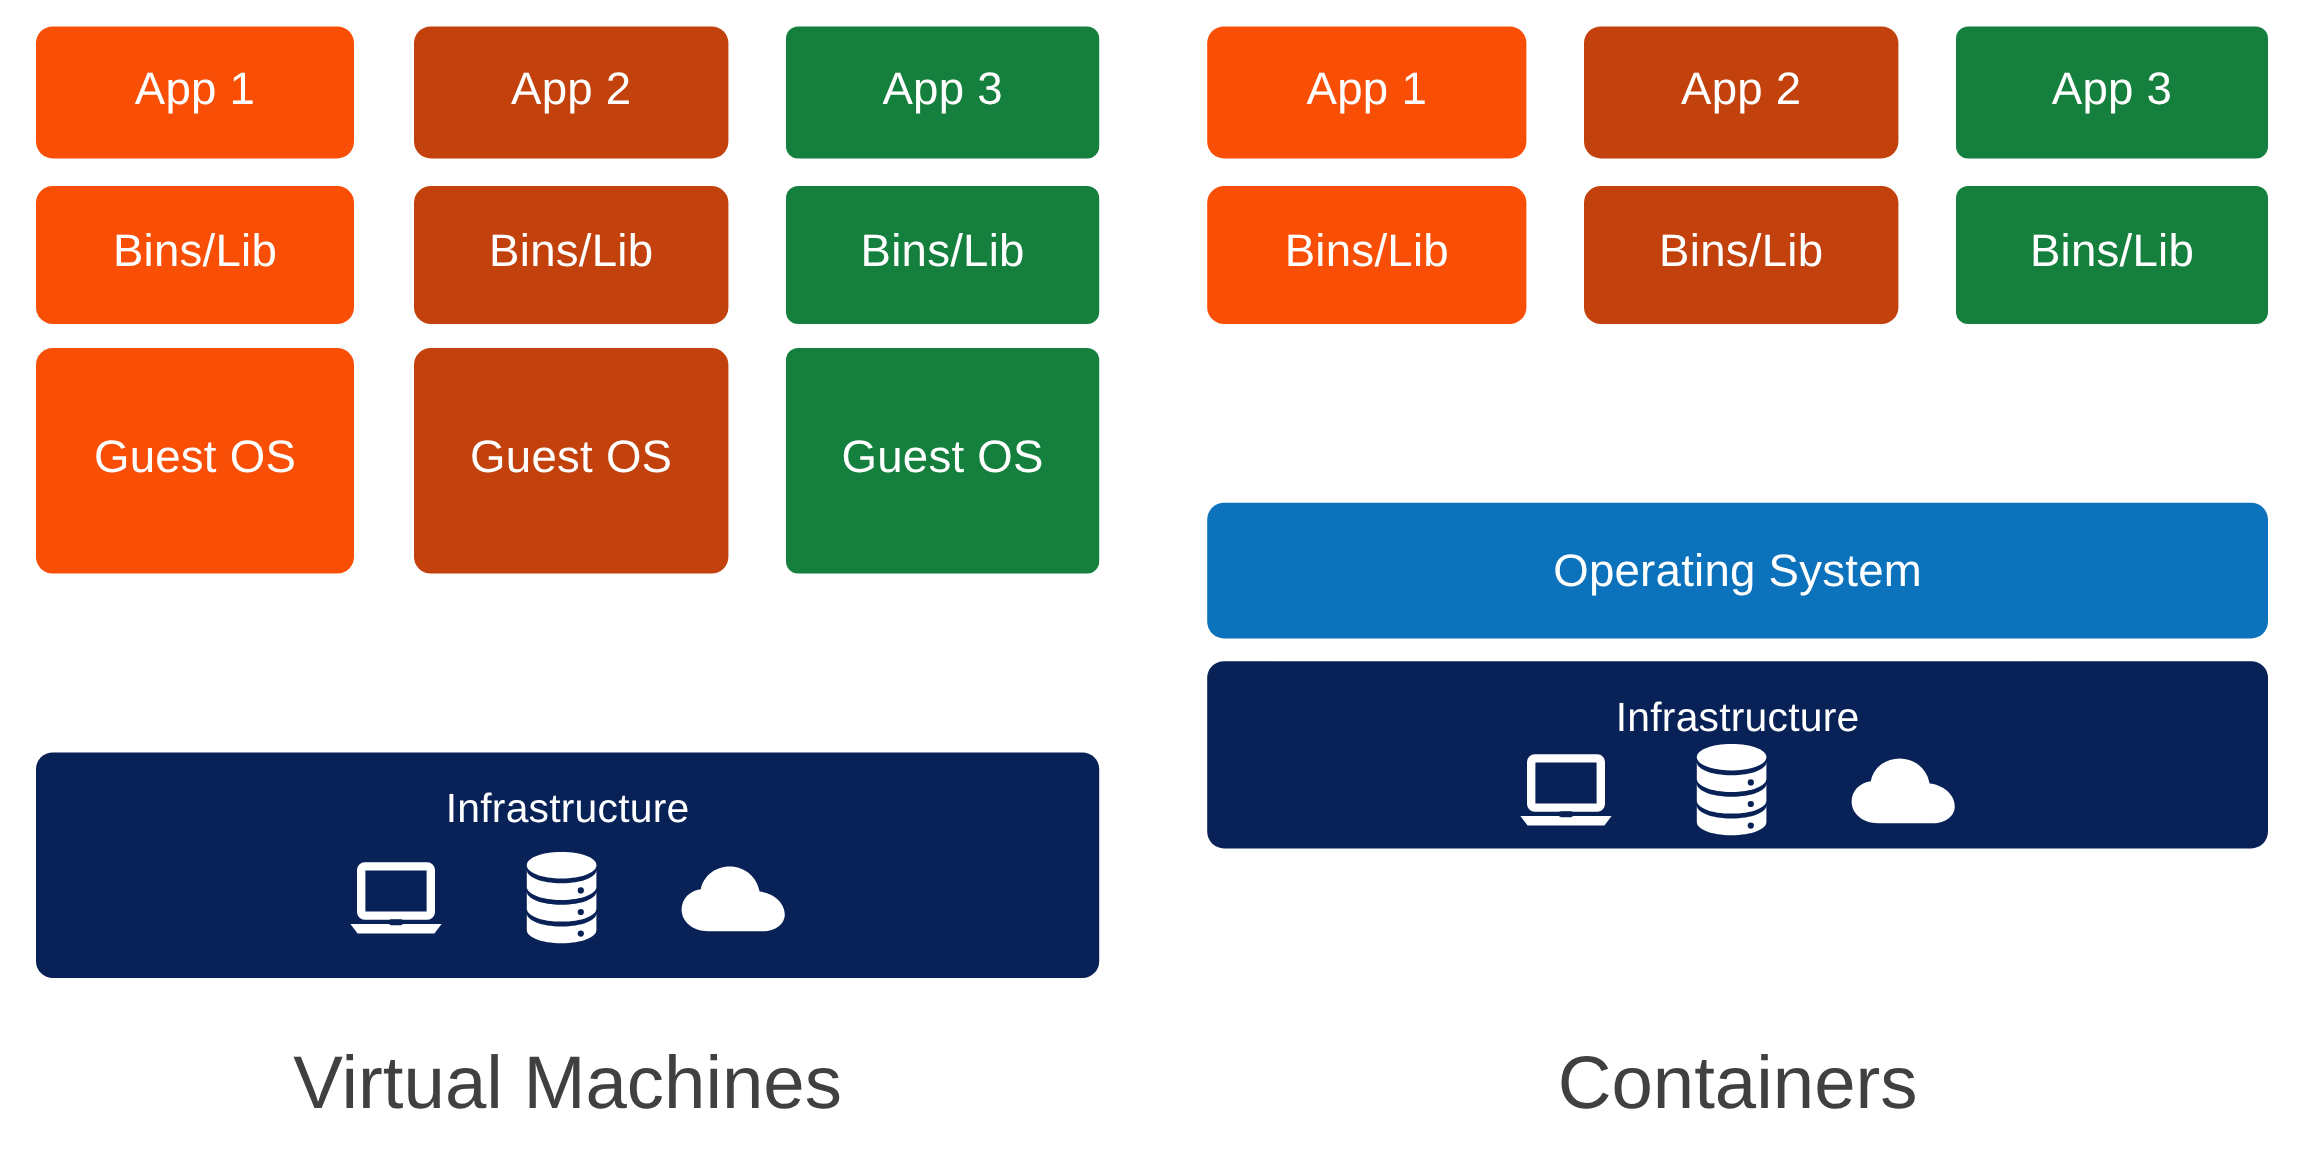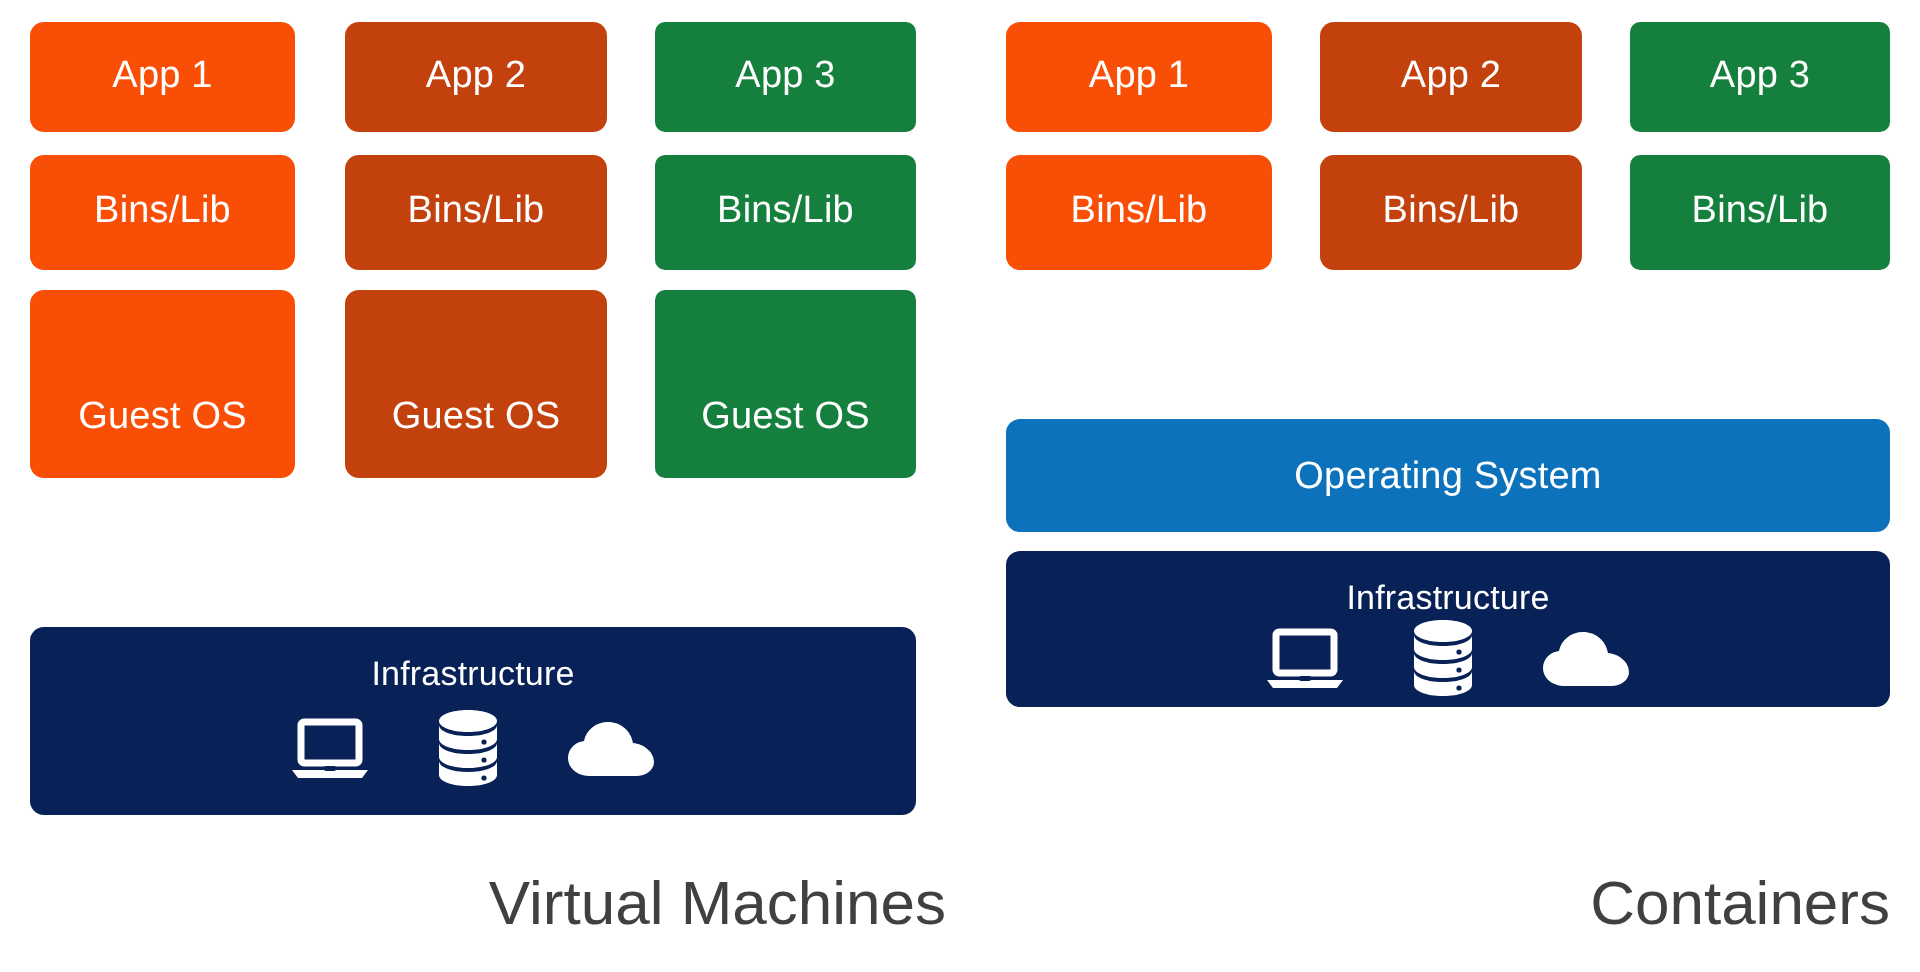--- a/index.html
+++ b/index.html
@@ -45,21 +45,21 @@
   }
 
   
   .row-app   { font-size: 38px; }
   .row-app   > .label { padding-top: 34px; }
 
   .row-bins  { font-size: 38px; }
   .row-bins  > .label { padding-top: 36px; }
 
   .row-guest { font-size: 38px; }
-  .row-guest > .label { padding-top: 107px; }
+  .row-guest > .label { padding-top: 72px; }
 
   .row-wide  { font-size: 38px; }
   .row-wide  > .label { padding-top: 38px; }
 
   .row-infra { font-size: 34px; }
   .row-infra > .label { padding-top: 30px; }
 
   
   .c-red   { background: #f94e06; }
   .c-org   { background: #c2410c; }
@@ -76,21 +76,21 @@
     display: flex;
     align-items: center;
     justify-content: center;
     gap: 66px;
   }
   .icon-strip svg { display: block; }
 
   
   .caption {
     position: absolute;
-    text-align: right;
+    text-align: center;
     color: #404040;
     font-size: 62px;
     font-weight: 400;
     font-family: "Liberation Sans", sans-serif;
     line-height: 1;
     white-space: nowrap;
   }
 </style>
 </head>
 <body>

